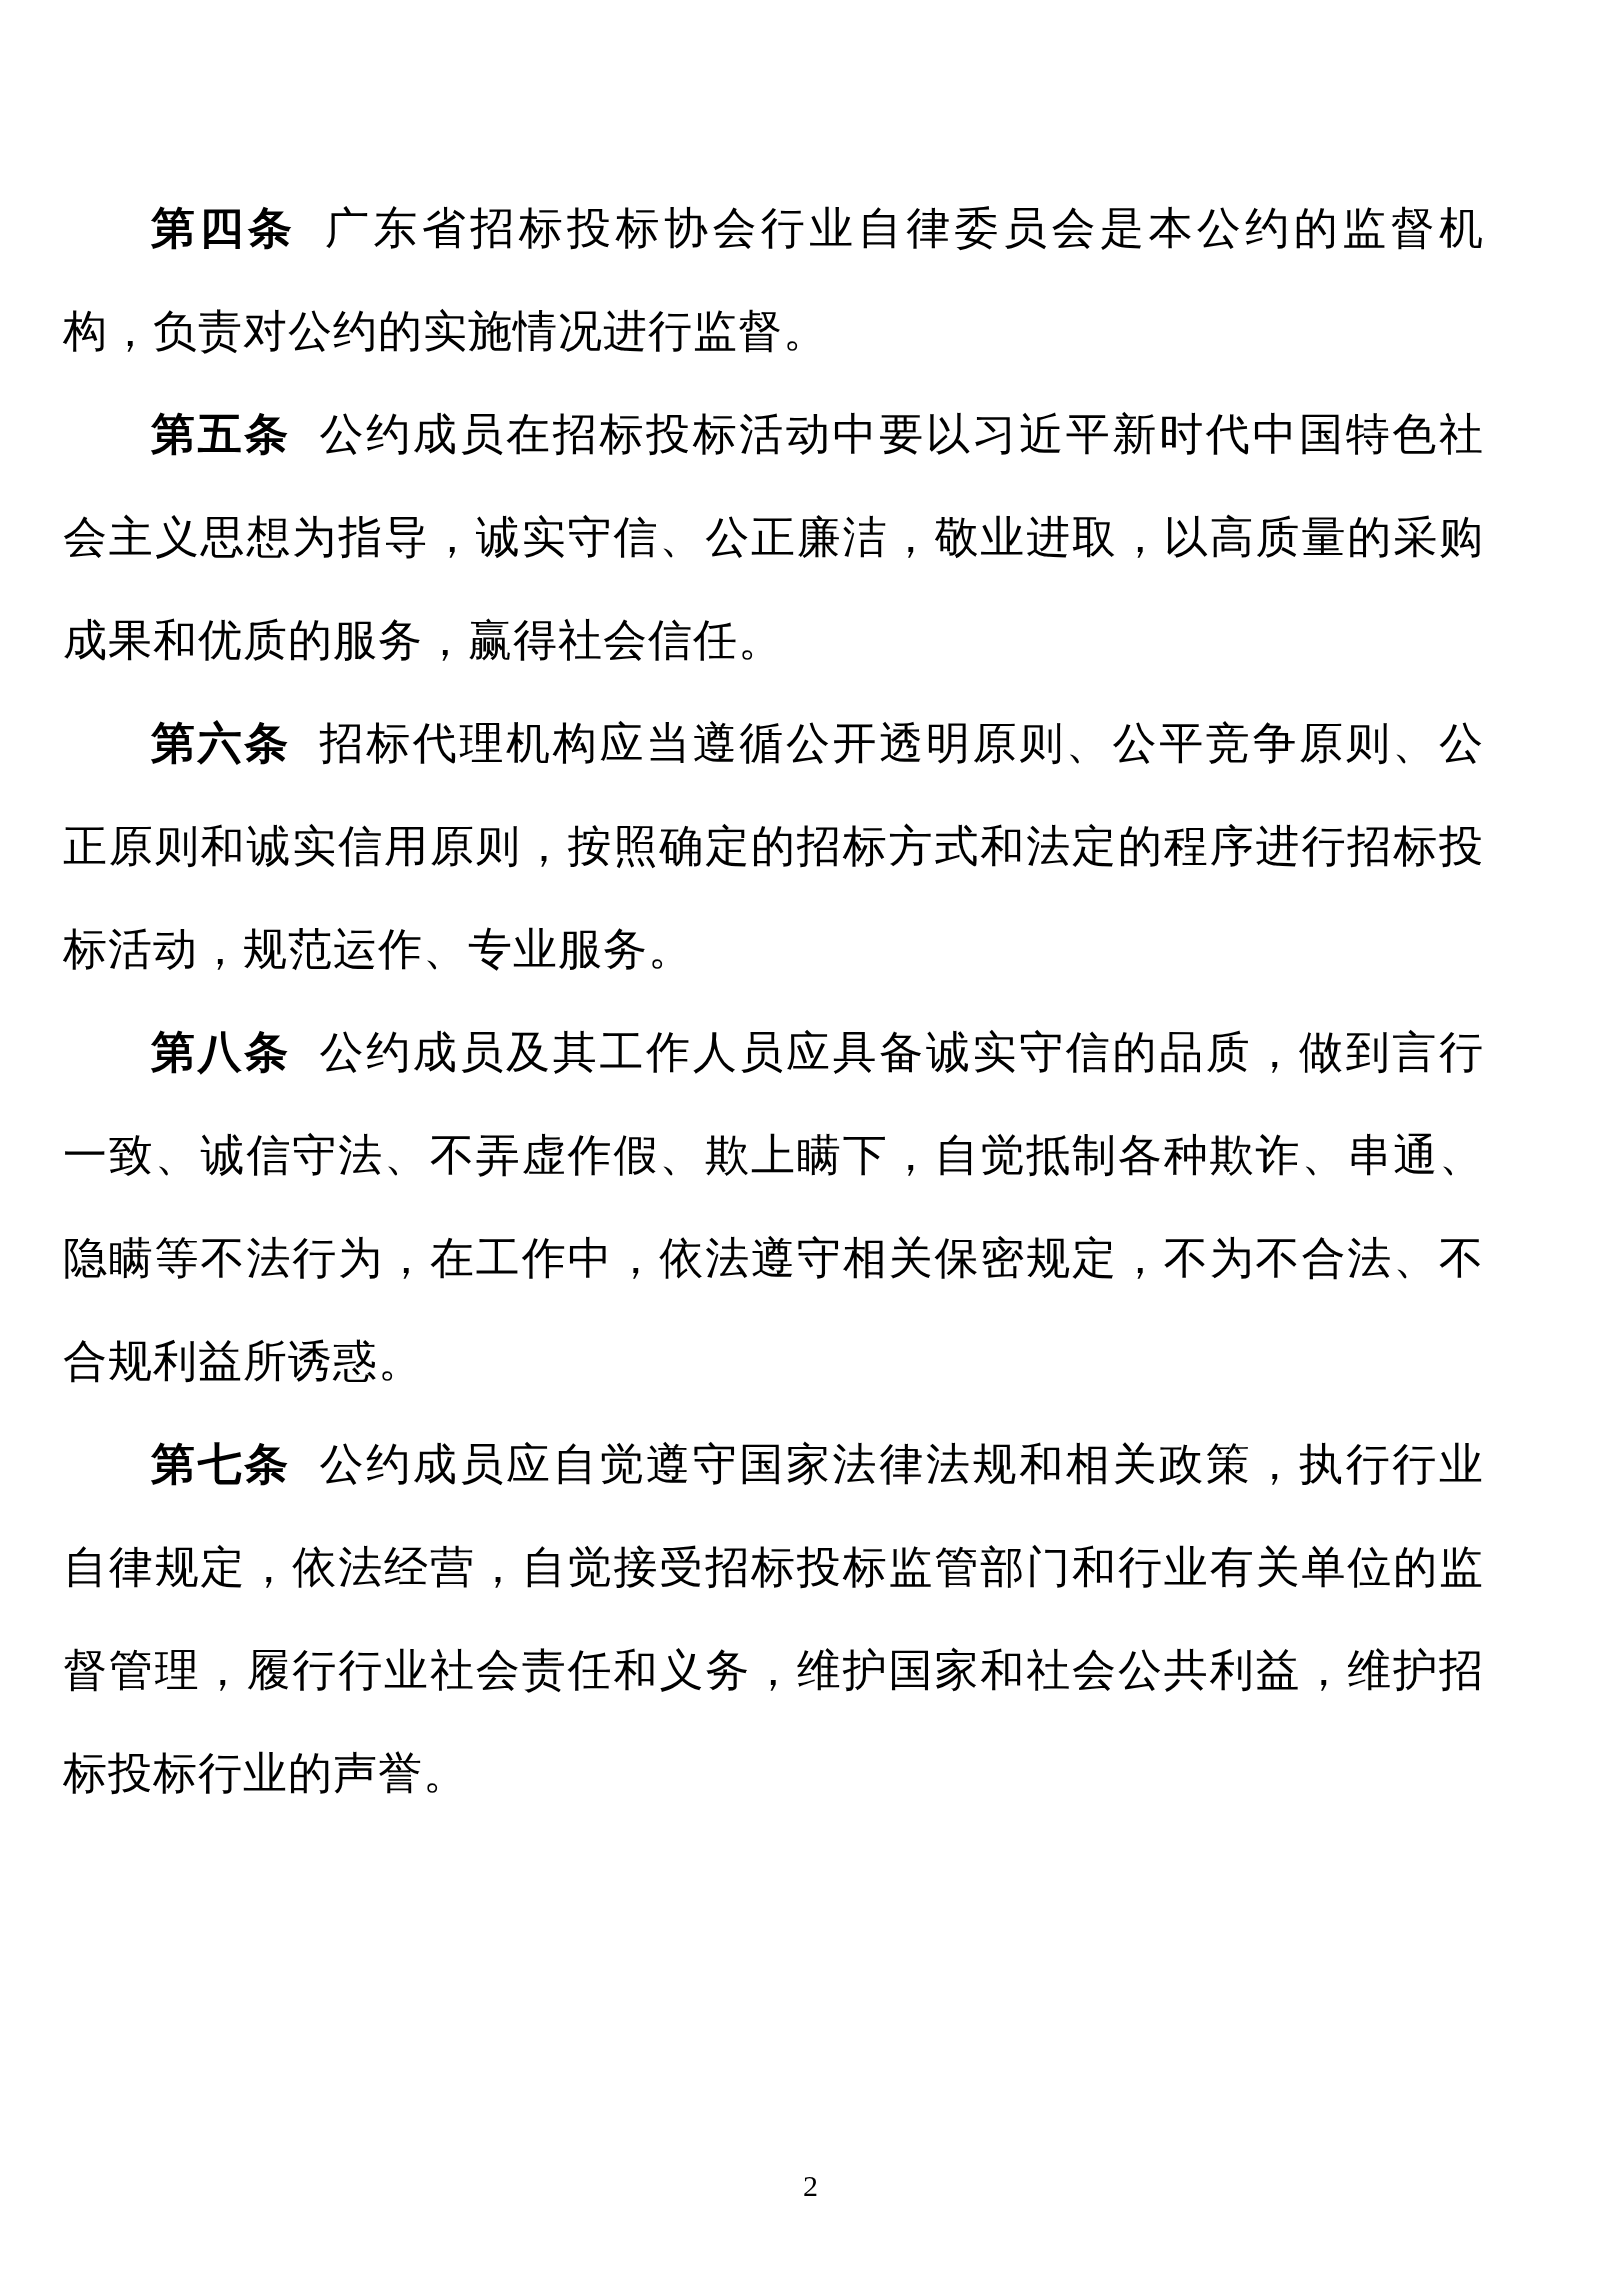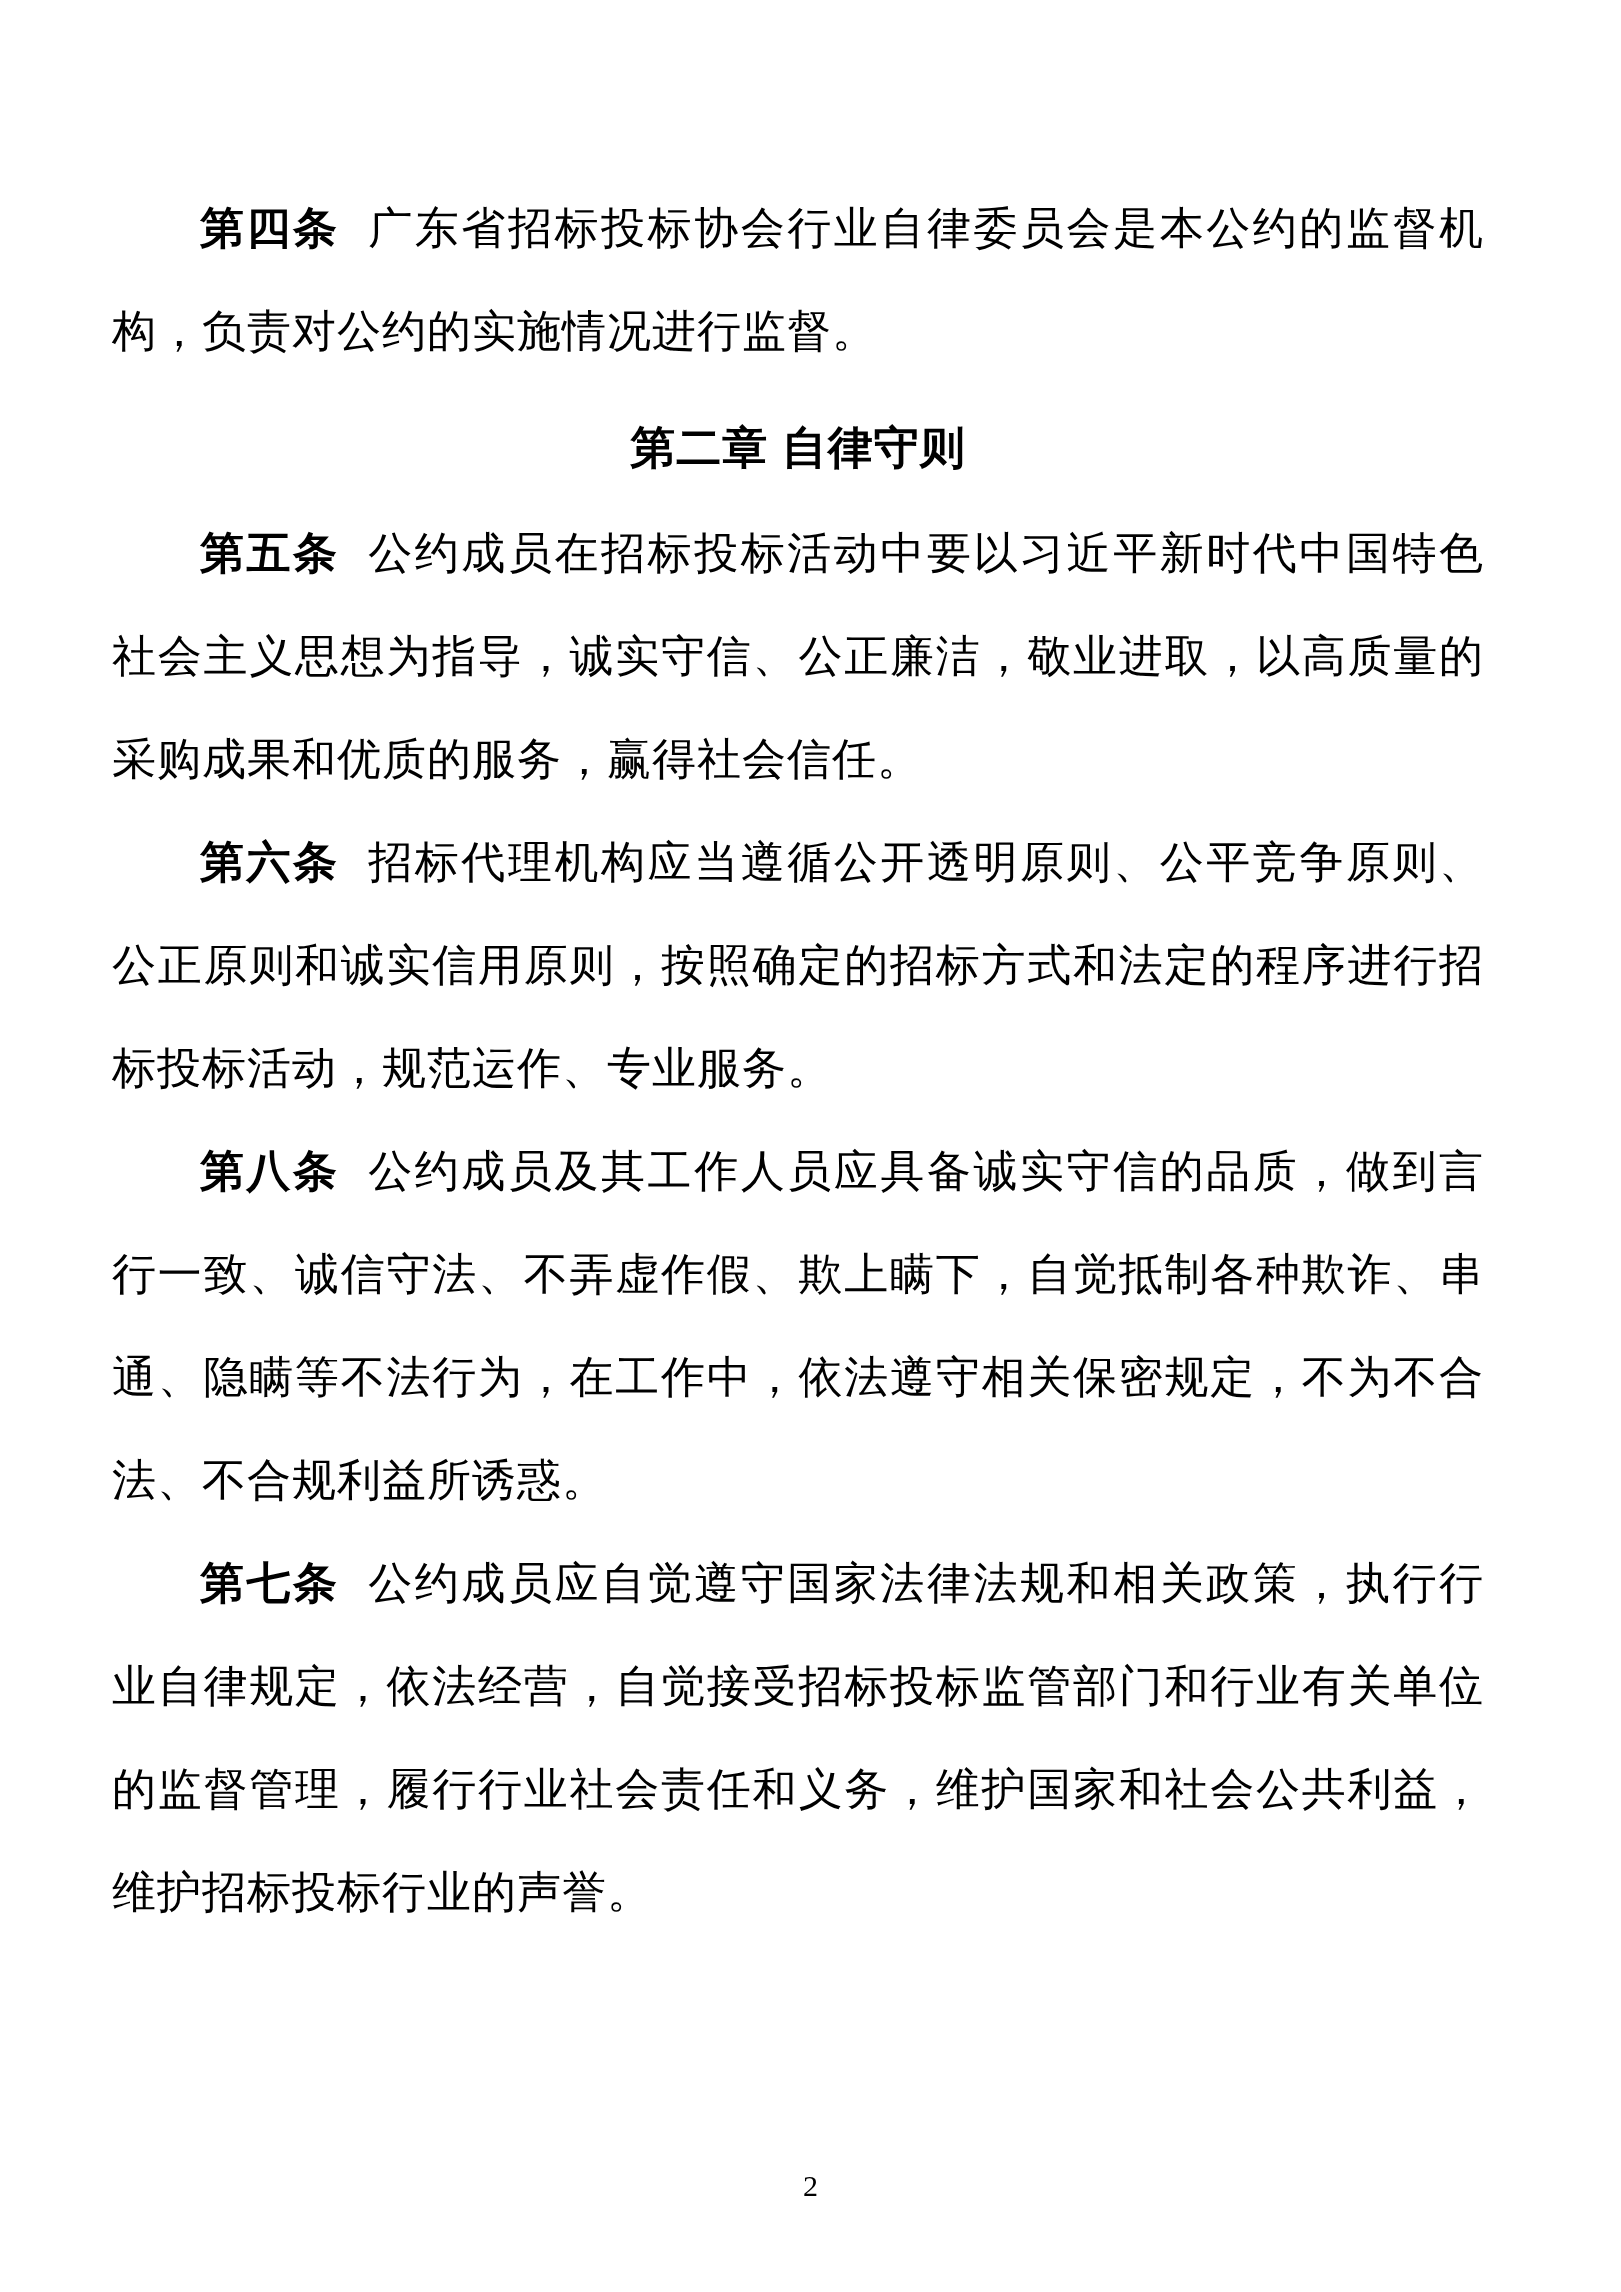--- a/index.html
+++ b/index.html
@@ -8,21 +8,21 @@
     background: #ffffff;
   }
   .page {
     position: relative;
     width: 1621px;
     height: 2293px;
     background: #ffffff;
     color: #000000;
     font-family: "Liberation Sans", sans-serif;
     box-sizing: border-box;
-    padding: 176px 137px 0 112px;
+    padding: 176px 137px 0 63px;
     overflow: hidden;
   }
   .para {
     margin: 0;
     font-size: 44px;
     line-height: 103px;
     text-align: justify;
     text-justify: inter-character;
     text-indent: 2em;
     letter-spacing: 1px;
@@ -52,21 +52,20 @@
     color: #000000;
   }
 </style>
 </head>
 <body>
 
 <div class="page">
 
   <p class="para"><span class="article-label">第四条</span><span>广东省招标投标协会行业自律委员会是本公约的监督机构，负责对公约的实施情况进行监督。</span></p>
 
-  <h2 class="chapter-heading">第二章 自律守则</h2>
 
   <p class="para"><span class="article-label">第五条</span><span>公约成员在招标投标活动中要以习近平新时代中国特色社会主义思想为指导，诚实守信、公正廉洁，敬业进取，以高质量的采购成果和优质的服务，赢得社会信任。</span></p>
 
   <p class="para"><span class="article-label">第六条</span><span>招标代理机构应当遵循公开透明原则、公平竞争原则、公正原则和诚实信用原则，按照确定的招标方式和法定的程序进行招标投标活动，规范运作、专业服务。</span></p>
 
   <p class="para"><span class="article-label">第八条</span><span>公约成员及其工作人员应具备诚实守信的品质，做到言行一致、诚信守法、不弄虚作假、欺上瞒下，自觉抵制各种欺诈、串通、隐瞒等不法行为，在工作中，依法遵守相关保密规定，不为不合法、不合规利益所诱惑。</span></p>
 
   <p class="para"><span class="article-label">第七条</span><span>公约成员应自觉遵守国家法律法规和相关政策，执行行业自律规定，依法经营，自觉接受招标投标监管部门和行业有关单位的监督管理，履行行业社会责任和义务，维护国家和社会公共利益，维护招标投标行业的声誉。</span></p>
 
   <div class="page-number">2</div>

